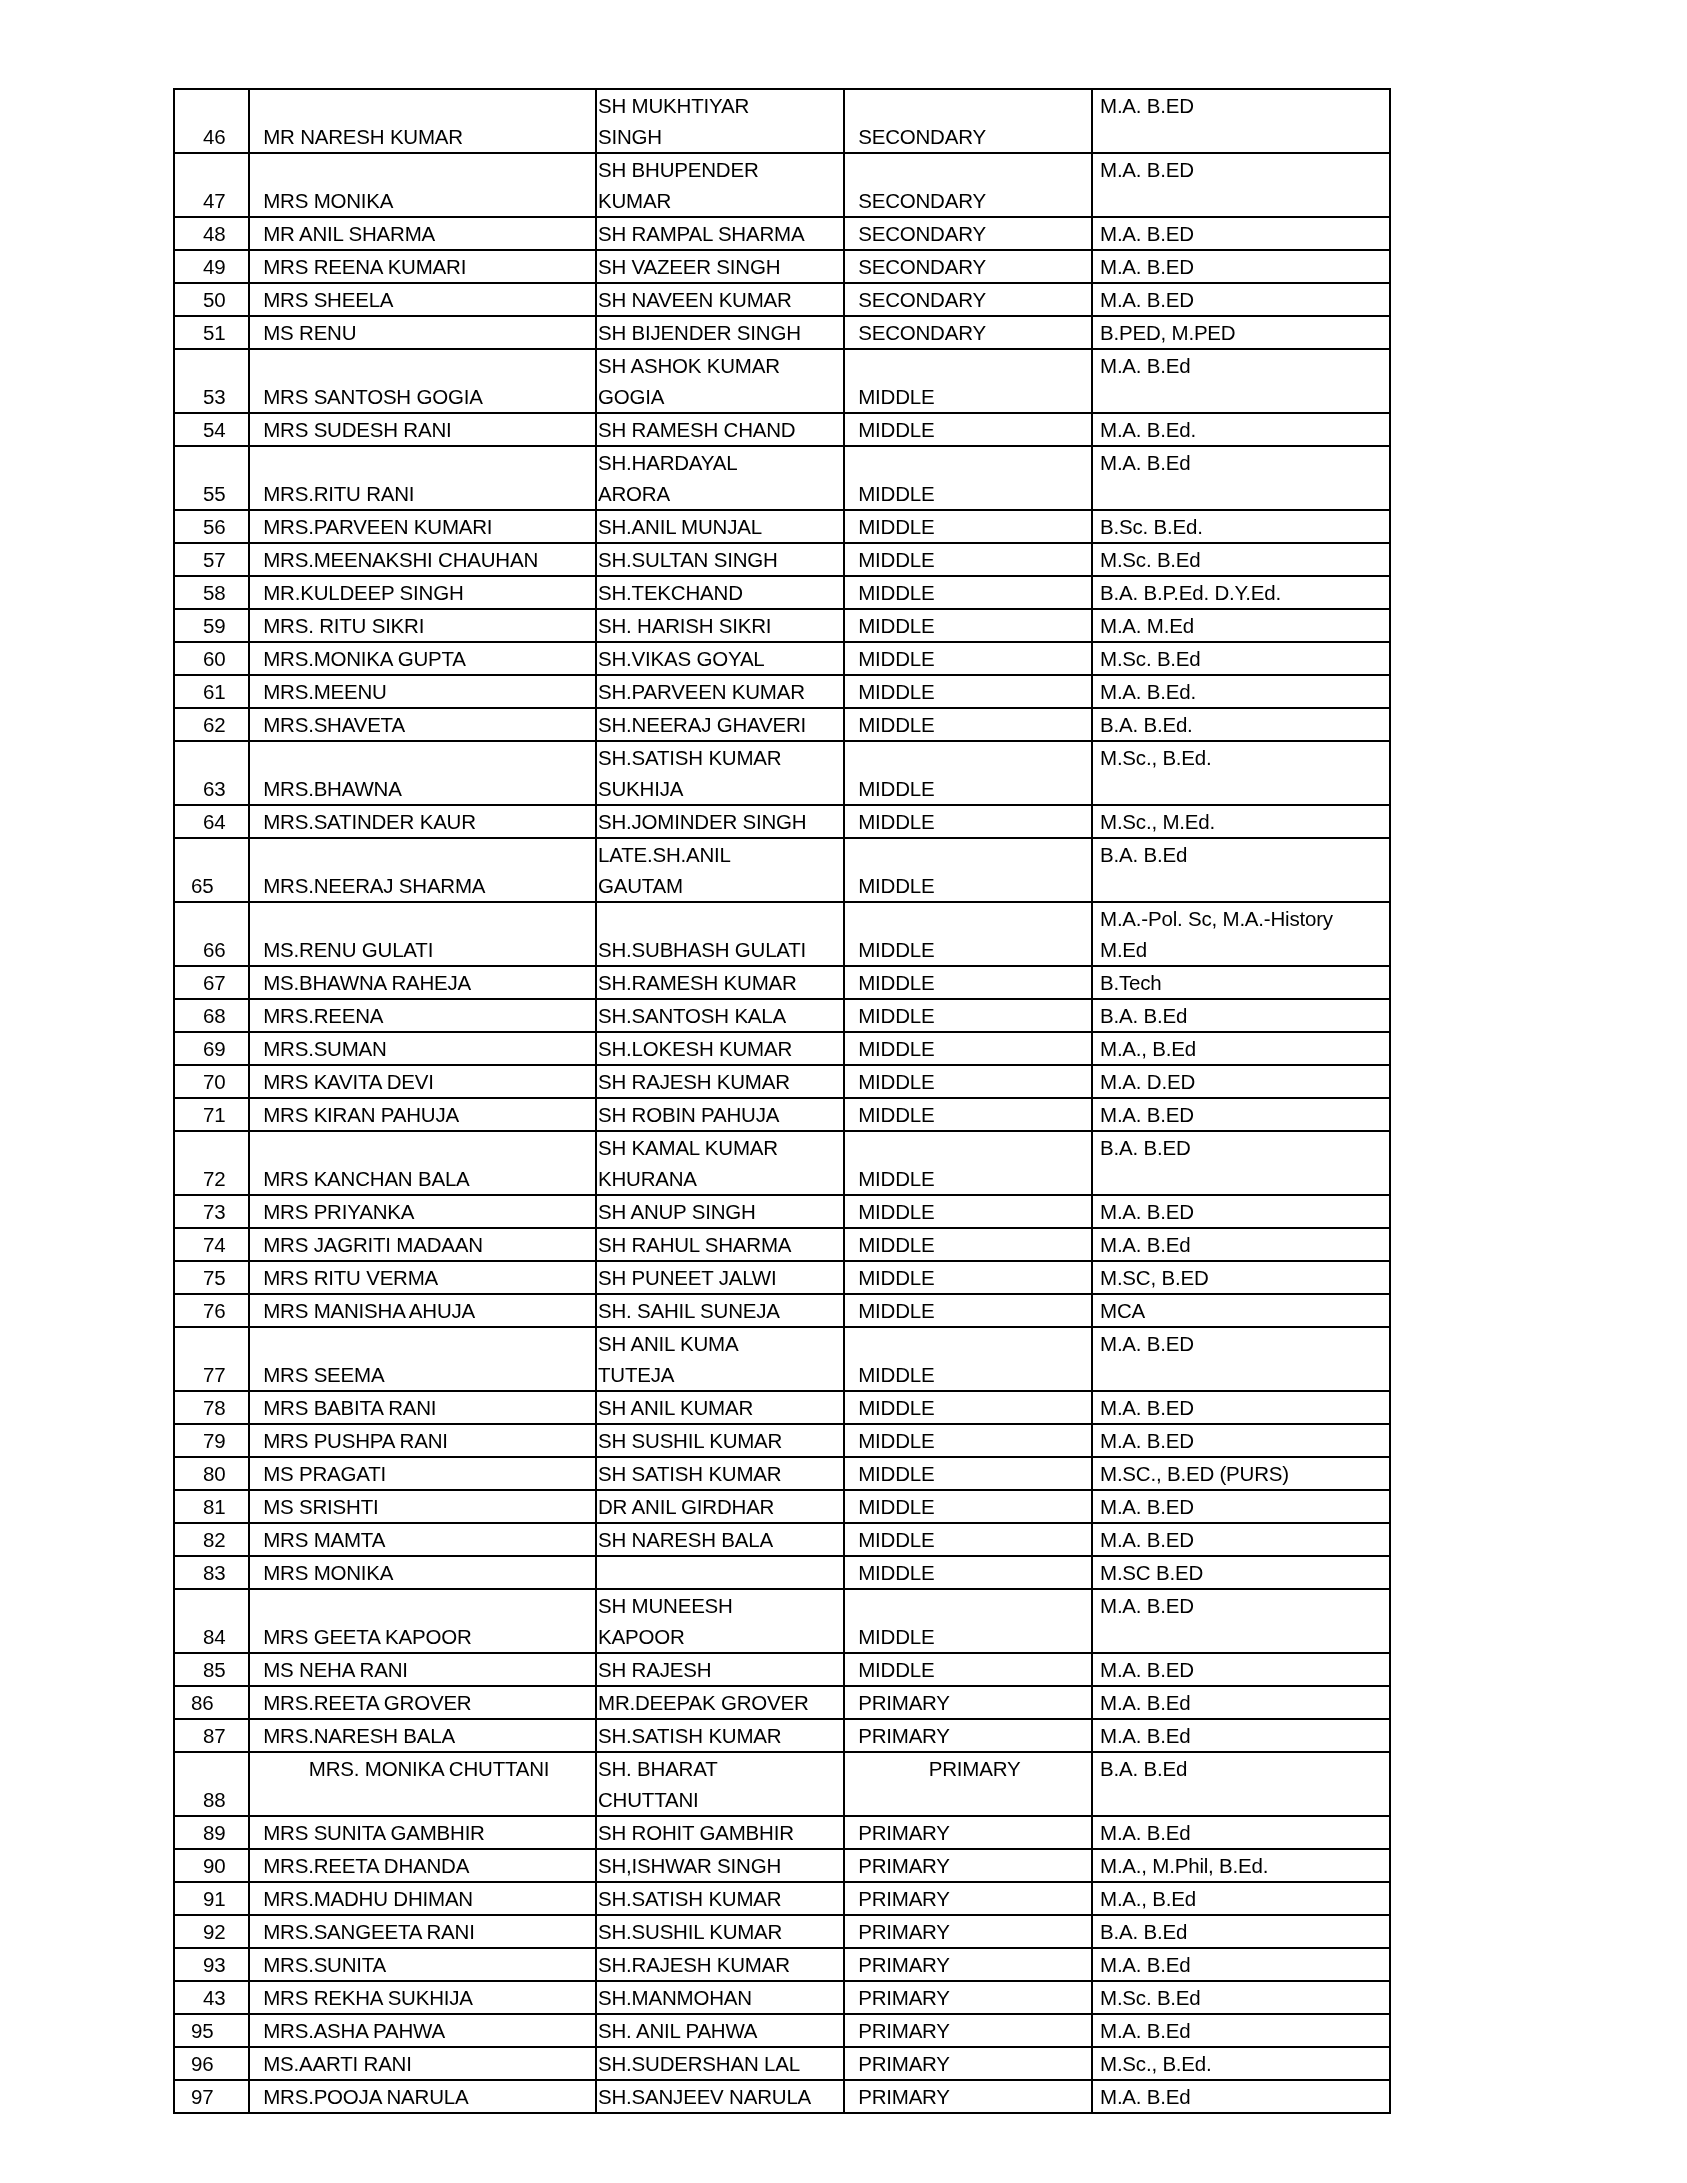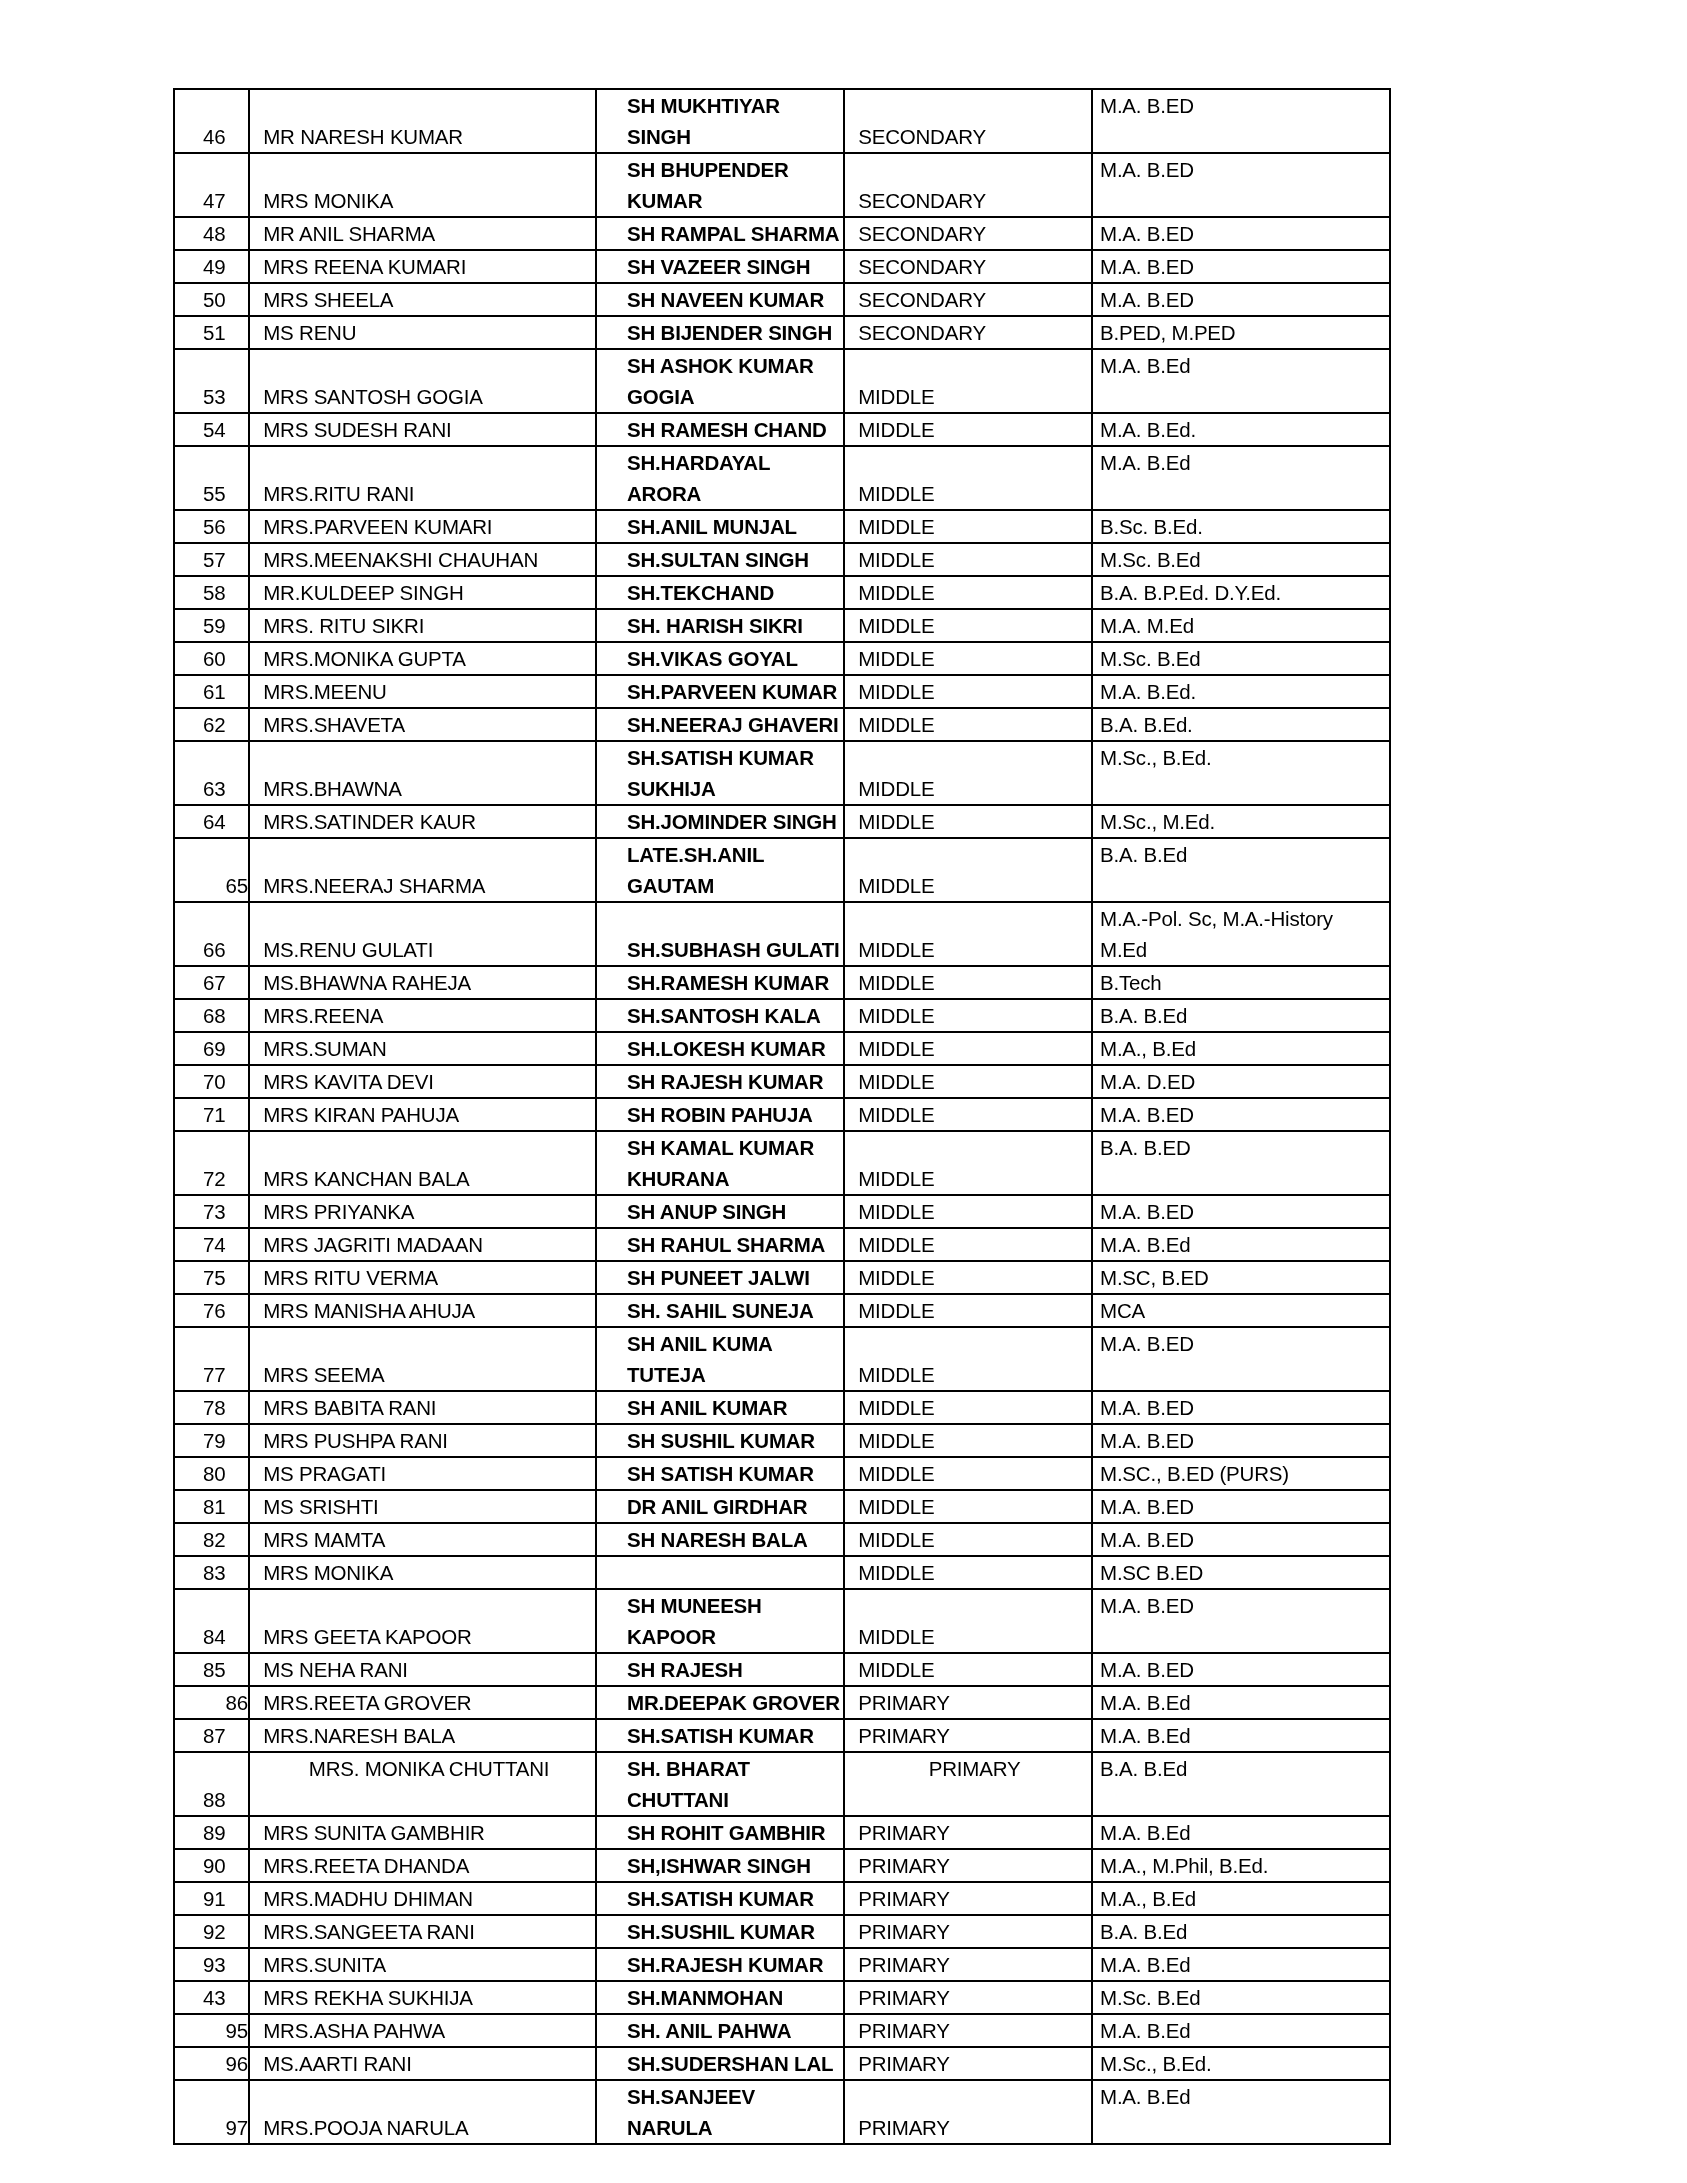--- a/index.html
+++ b/index.html
@@ -5,22 +5,22 @@
   html, body { margin: 0; padding: 0; background: #ffffff; }
   body { width: 1687px; height: 2183px; position: relative; overflow: hidden;
          font-family: "Liberation Sans", sans-serif; color: #000; }
   #sheet { position: absolute; left: 173px; top: 88px; }
   table { border-collapse: collapse; table-layout: fixed; width: 1216px; }
   col.c-no { width: 75px; } col.c-name { width: 347px; } col.c-father { width: 248px; }
   col.c-level { width: 248px; } col.c-qual { width: 298px; }
   td { border: 2px solid #000; padding: 0 0 0 13.2px; font-size: 20.5px; line-height: 31px;
        vertical-align: bottom; white-space: pre; overflow: hidden; letter-spacing: -0.2px; }
   td.no { text-align: right; padding: 0 22.5px 0 0; }
-  td.no.left { text-align: right; padding: 0 0 0 16px; }
-  td.father { white-space: pre-line; padding-left: 30px; font-weight: bold; }
+  td.no.left { text-align: left; padding: 0 0 0 16px; }
+  td.father { white-space: pre-line; padding-left: 1px; }
   td.qual { vertical-align: top; white-space: pre-line; padding-left: 7px; }
   tr.top td.name, tr.top td.level { vertical-align: top; text-align: center; }
   tr { height: 31px; }
   tr.dbl { height: 63px; }
 </style>
 </head>
 <body>
 
 <div id="sheet">
   <table>

